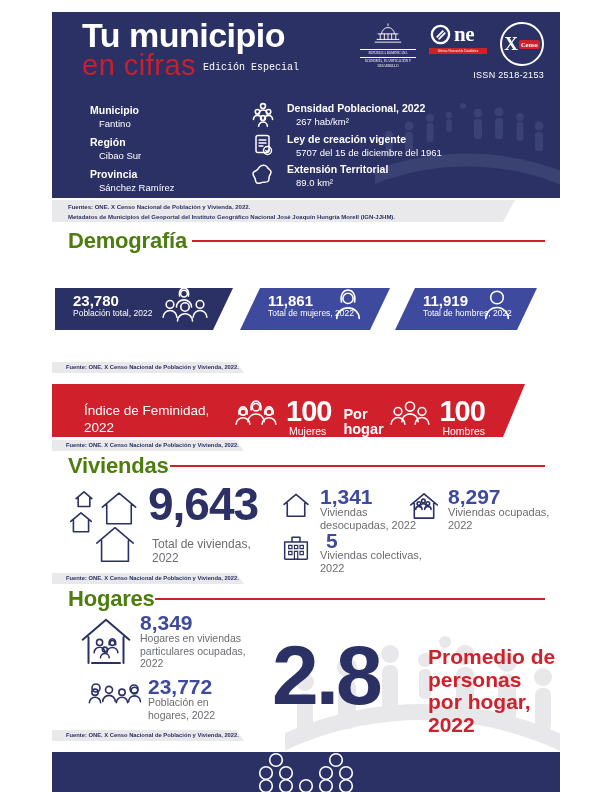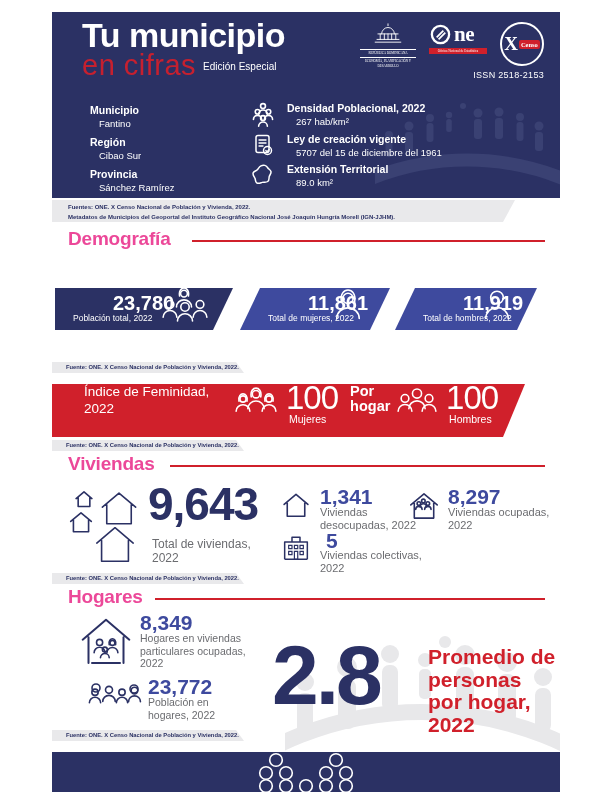--- a/index.html
+++ b/index.html
@@ -6,21 +6,21 @@
   body{background:#ffffff;font-family:"Liberation Sans","DejaVu Sans",sans-serif;}
   .page{position:relative;width:612px;height:792px;background:#fff;overflow:hidden;}
 
   
   .hero{position:absolute;left:52px;top:12px;width:508px;height:186px;background:#2b3164;overflow:hidden;}
   .hero-wm{position:absolute;right:0;bottom:0;pointer-events:none;}
   .hero-title{position:absolute;left:30px;top:6px;}
   .hero-t1{color:#fff;font-size:34px;font-weight:bold;letter-spacing:-0.5px;line-height:1.05;}
   .hero-t2{margin-top:-5px;white-space:nowrap;}
   .hero-t2 .red{color:#c6202f;font-size:29px;font-weight:400;letter-spacing:0.5px;}
-  .hero-ed{color:#fff;font-size:10px;margin-left:7px;position:relative;top:-5px;}
+  .hero-ed{color:#fff;font-size:10px;margin-left:7px;position:relative;top:-5px;font-family:Liberation Mono, monospace;}
   .hero-logos{position:absolute;right:16px;top:10px;display:flex;gap:13px;align-items:flex-start;color:#fff;font-family:Liberation Serif, serif;}
   .gov-logo{width:56px;text-align:center;}
   .gov-txt{font-size:3.2px;color:#fff;line-height:1.5;border-top:0.5px solid #fff;margin-top:1px;padding-top:1px;}
   .one-logo{width:58px;}
   .one-row{display:flex;align-items:center;gap:2px;}
   .one-ne{color:#fff;font-weight:bold;font-size:21px;letter-spacing:-0.5px;}
   .one-sub{background:#d0202b;color:#fff;font-size:3.2px;text-align:center;padding:1px 2px;margin-top:1px;}
   .censo-logo{width:44px;height:44px;border:2px solid #fff;border-radius:50%;box-sizing:border-box;
     display:flex;align-items:center;justify-content:center;gap:1px;}
   .censo-x{color:#fff;font-weight:bold;font-size:19px;}
@@ -35,42 +35,42 @@
   .iright-icon{width:30px;display:flex;justify-content:center;flex:0 0 30px;}
 
   
   .strip{position:absolute;background:#e9e9eb;color:#2b3164;font-weight:bold;box-sizing:border-box;}
   .strip-big{left:52px;top:200px;width:463px;height:22px;font-size:6px;line-height:1.6;padding:3px 0 0 16px;
     clip-path:polygon(0 0,100% 0,calc(100% - 12px) 100%,0 100%);}
   .strip-sm{left:52px;width:192px;height:11px;font-size:5.8px;line-height:1;padding:3px 0 0 14px;
     clip-path:polygon(0 0,calc(100% - 8px) 0,100% 100%,0 100%);}
 
   
-  .sec-title{position:absolute;left:68px;color:#ec4899;font-size:19px;font-weight:bold;letter-spacing:-0.2px;}
+  .sec-title{position:absolute;left:68px;color:#4d7c0f;font-size:22px;font-weight:bold;letter-spacing:-0.2px;}
   .sec-line{position:absolute;height:1.5px;background:#d0202b;}
 
   
   .banner{position:absolute;top:288px;height:42px;color:#fff;box-sizing:border-box;}
-  .banner-num{font-size:20px;font-weight:bold;line-height:1.05;margin-left:40px;}
+  .banner-num{font-size:15px;font-weight:bold;line-height:1.05;}
   .banner-label{font-size:8.5px;line-height:1.1;}
   .banner-icon{position:absolute;bottom:2px;}
   .b1{left:55px;width:178px;background:#2b3164;padding:5px 0 0 18px;
     clip-path:polygon(0 0,100% 0,calc(100% - 20px) 100%,0 100%);}
   .b2{left:240px;width:150px;background:#3e4a9e;padding:5px 0 0 28px;
     clip-path:polygon(20px 0,100% 0,calc(100% - 20px) 100%,0 100%);}
   .b3{left:395px;width:142px;background:#3e4a9e;padding:5px 0 0 28px;
     clip-path:polygon(20px 0,100% 0,calc(100% - 20px) 100%,0 100%);}
 
   
   .fem{position:absolute;left:52px;top:384px;width:473px;height:53px;background:#d0202b;color:#fff;
     clip-path:polygon(0 0,100% 0,calc(100% - 22px) 100%,0 100%);
-    display:flex;align-items:flex-start;}
+    display:flex;align-items:flex-end;}
   .fem-title{width:148px;margin-left:32px;font-size:13.5px;line-height:1.25;flex:0 0 148px;}
   .fem-stat{margin:0 6px;}
-  .fem-num{font-size:33px;font-weight:normal;line-height:0.85;letter-spacing:-1px;}
+  .fem-num{font-size:29px;font-weight:bold;line-height:0.85;letter-spacing:-1px;}
   .fem-stat-label{font-size:10.5px;margin-top:1px;padding-left:3px;}
   .fem-mid{width:38px;font-size:14.5px;font-weight:bold;line-height:1.05;margin:0 6px;}
 
   
   .abs{position:absolute;}
   .num-indigo{color:#3e4a9e;font-weight:bold;font-size:21px;line-height:1;}
   .lbl-gray{color:#6b6c70;font-size:11px;line-height:1.2;}
   .viv-total-num{color:#2b3164;font-weight:bold;font-size:46px;line-height:0.95;letter-spacing:-1px;}
   .hog-big{color:#2b3164;font-weight:bold;font-size:84px;line-height:0.9;letter-spacing:-3px;}
   .hog-big-label{color:#d0202b;font-weight:bold;font-size:21px;line-height:1.08;}

